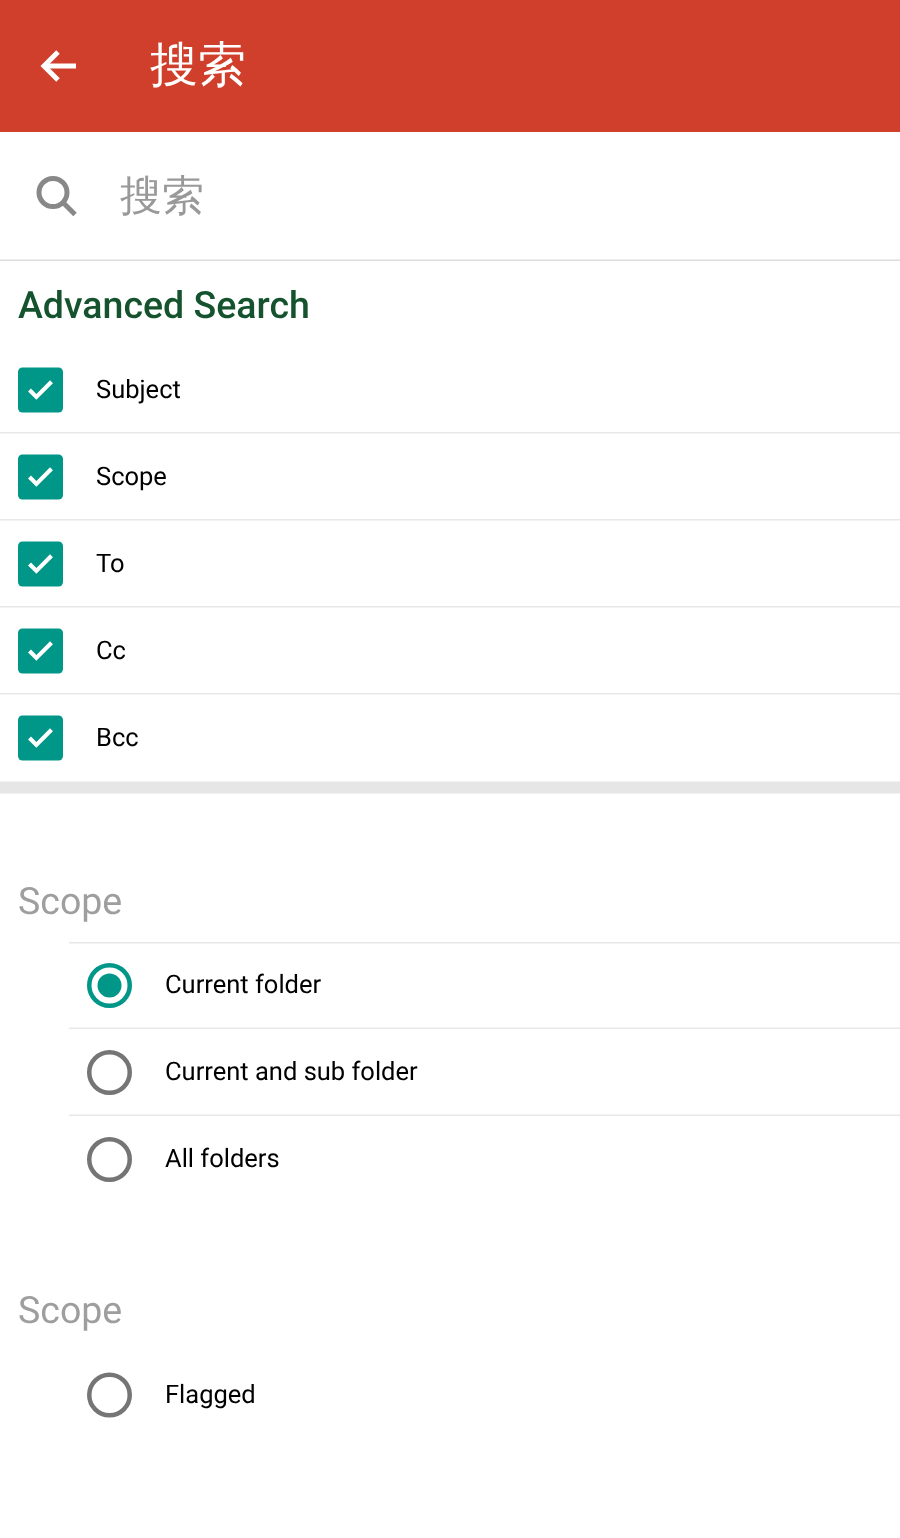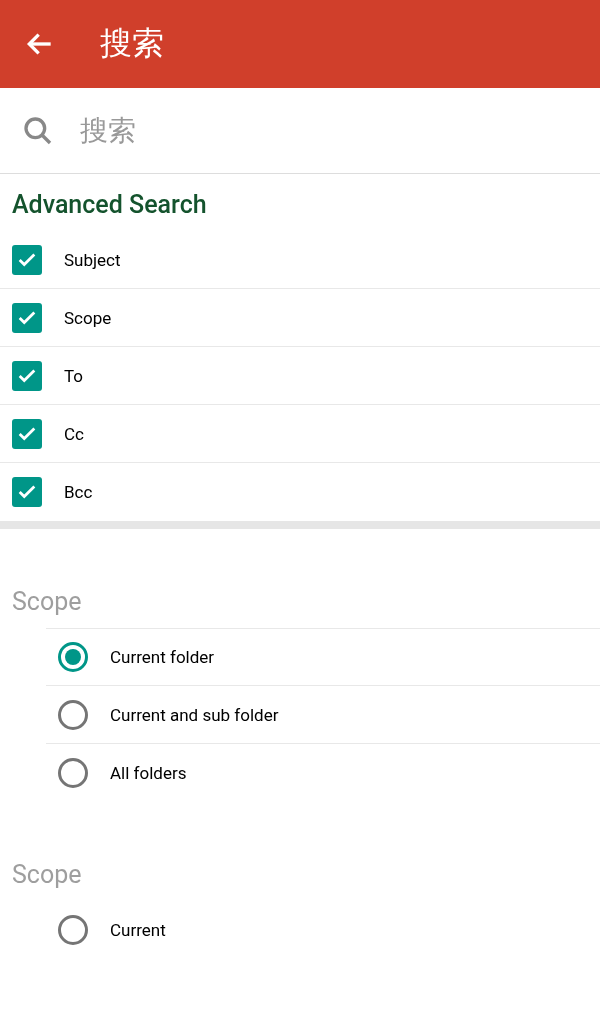--- a/index.html
+++ b/index.html
@@ -255,16 +255,16 @@
 </div>
 
 <div class="section">
   <div class="section-title-gray">Scope</div>
 
 
   <div class="radio-row">
     <div class="radio">
       
     </div>
-    <div class="row-label">Current</div>
+    <div class="row-label">Flagged</div>
   </div>
 
 </div>
 
 </body></html>

